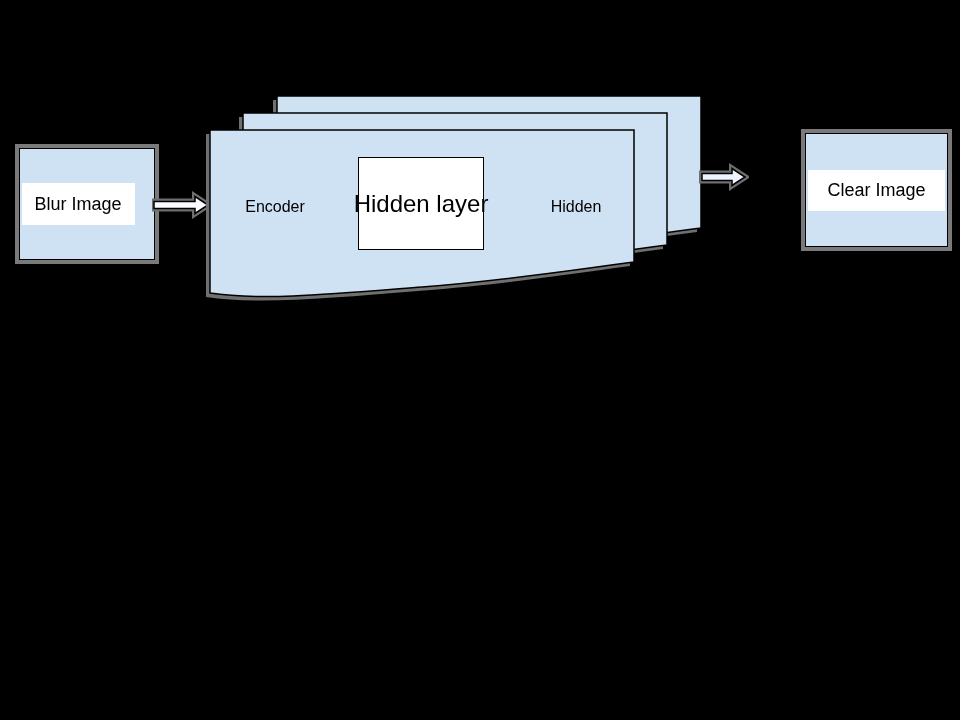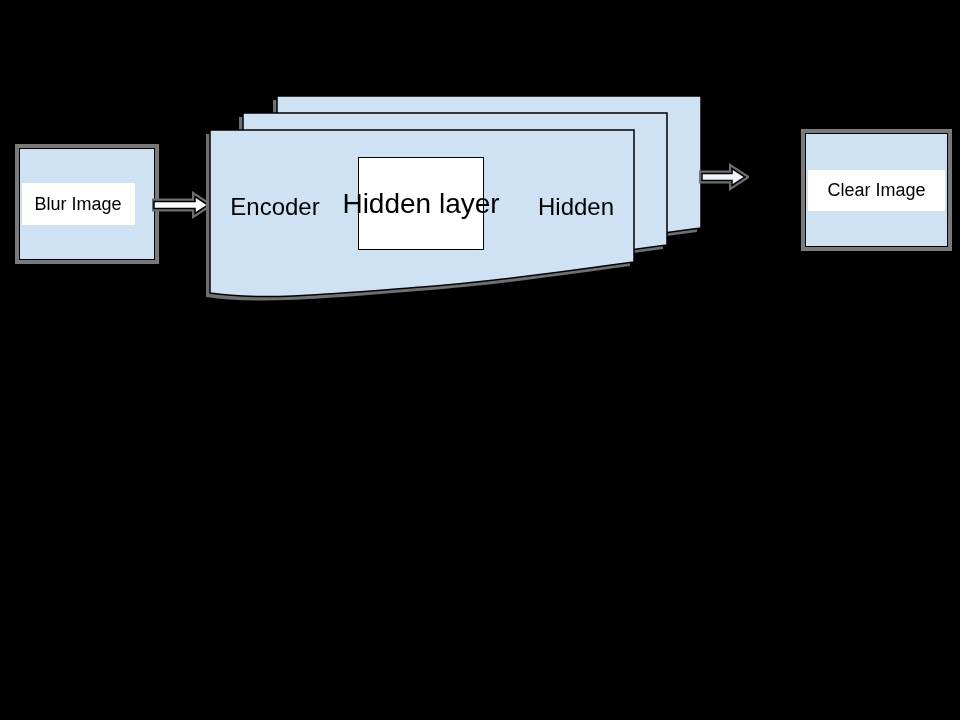--- a/index.html
+++ b/index.html
@@ -18,30 +18,30 @@
     font-size:18px;line-height:1;white-space:nowrap;
   }
   #blur-box{left:19px;top:148px;width:134px;height:110px;}
   #blur-box .label-strip{width:113px;height:42px;margin-right:18px;}
   #clear-box{left:773px;top:133px;width:141px;height:112px;margin-left:32px;}
   #clear-box .label-strip{width:137px;height:41px;}
   
   #sheets{position:absolute;left:202px;top:90px;width:520px;height:215px;}
   
   .sheet-label{
-    position:absolute;font-size:24px;line-height:1;white-space:nowrap;
+    position:absolute;font-size:16px;line-height:1;white-space:nowrap;
     transform:translate(-50%,-50%);
   }
   #encoder-label{left:275px;top:207px;}
   #decoder-label{left:576px;top:207px;}
   #hidden-box{
     position:absolute;left:358px;top:157px;width:124px;height:91px;
     background:#ffffff;border:1px solid #000;
     display:flex;align-items:center;justify-content:center;
-    font-size:28px;line-height:1;white-space:nowrap;
+    font-size:24px;line-height:1;white-space:nowrap;
   }
   .flow-arrow{position:absolute;}
   #arrow-in{left:152px;top:191px;}
   #arrow-out{left:699px;top:163px;}
 </style>
 </head>
 <body>
 
 <div id="stage">
 

